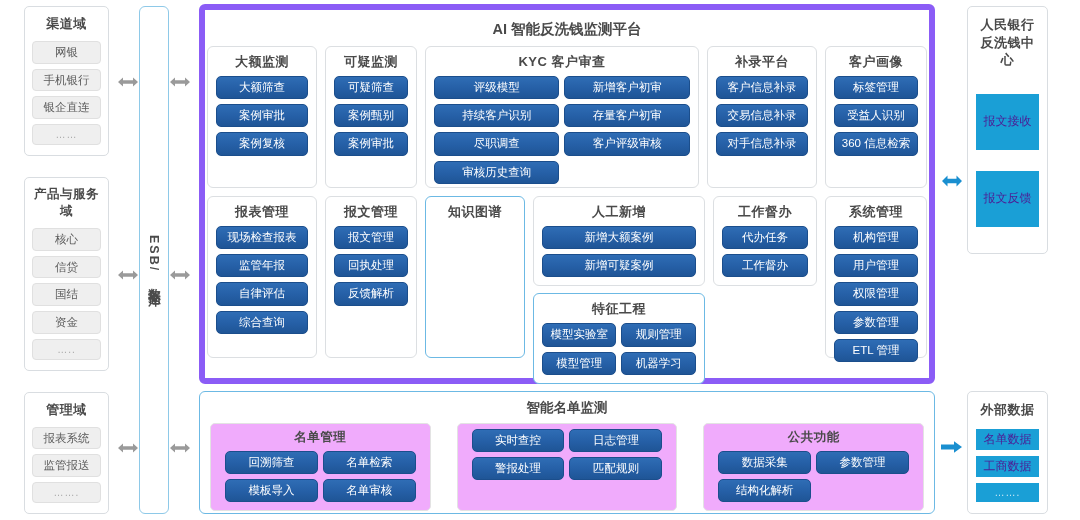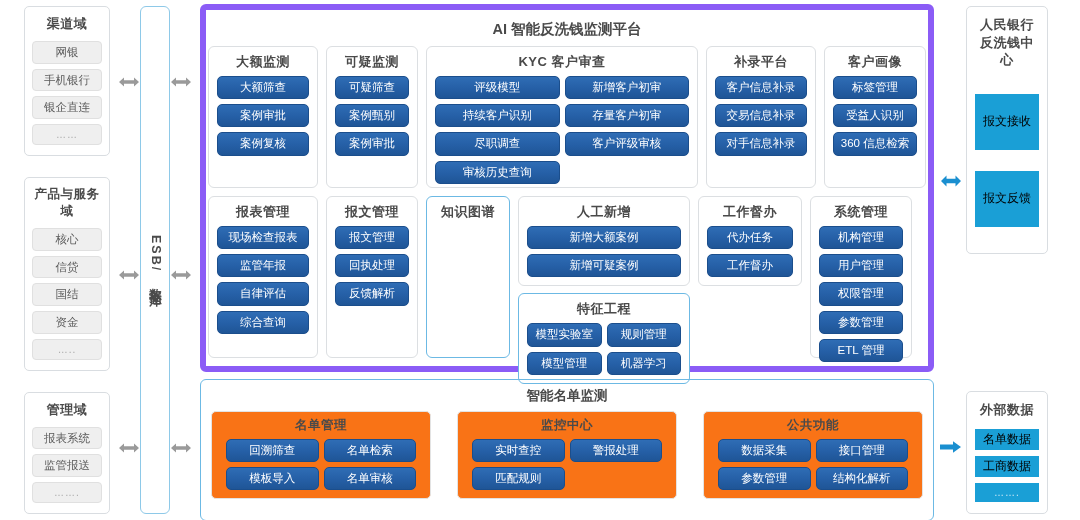--- a/index.html
+++ b/index.html
@@ -106,56 +106,56 @@
   
   .m-large   { width: 110px; }
   .m-susp    { width: 92px; }
   .m-kyc     { flex: 1; }
   .m-supp    { width: 110px; }
   .m-profile { width: 102px; }
 
   
   .m-report  { width: 110px; }
   .m-msg     { width: 92px; }
-  .m-kg      { width: 84px; justify-content: space-between; }
+  .m-kg      { width: 100px; justify-content: space-between; }
   .col-mid   { width: 172px; display: flex; flex-direction: column; gap: 7px; }
   .m-manual  { }
   .m-feat    { flex: 1; }
   .m-super   { width: 104px; font-family: Liberation Mono, monospace; }
   .m-sys     { width: 102px; flex: 1; }
 
   .stack-right { display: flex; flex-direction: column; gap: 7px; flex: 1; }
 
   
   .bottom {
     margin-top: 7px;
     border: 1px solid #6cb9e4; border-radius: 6px;
-    padding: 5px 10px 21px;
+    padding: 5px 10px 2px;
   }
   .bottom-title {
     text-align: center; font-weight: bold; font-size: 13.5px; color: #4a4a4a;
     padding: 2px 0 6px;
   }
   .bottom-groups { display: flex; gap: 26px; justify-content: center; }
   .bgroup {
     flex: 1; max-width: 232px;
-    background: #f97316; border: 1px solid #e3e3e3; border-radius: 5px;
+    background: #f0abfc; border: 1px solid #e3e3e3; border-radius: 5px;
     padding: 5px 14px 8px;
   }
   .bgroup > .panel-title { font-size: 12.5px; margin-bottom: 5px; }
 
   
   .right-col {
     width: 118px; padding: 6px 32px 6px 4px;
     display: flex; flex-direction: column; justify-content: space-between;
   }
   .ext-box { padding: 9px 8px 11px; display: flex; flex-direction: column; gap: 6px; }
   .ext-box > .panel-title { font-size: 13px; margin-bottom: 4px; line-height: 1.35; }
   .cyan-chip {
-    background: #1a9fd6; color: #000000;
+    background: #1a9fd6; color: #4c1d95;
     font-size: 12px; text-align: center;
     padding: 4px 2px; line-height: 1.1;
   }
   .cyan-chip.tall { height: 56px; display: flex; align-items: center; justify-content: center; }
   .cyan-chip.dots { color: #cfeaf7; letter-spacing: 1px; font-size: 10px; }
   .spacer-sm { height: 9px; }
 </style>
 </head>
 <body>
 
@@ -352,33 +352,32 @@
           <div class="panel-title">名单管理</div>
           <div class="btns c2">
             <div class="bbtn">回溯筛查</div>
             <div class="bbtn">名单检索</div>
             <div class="bbtn">模板导入</div>
             <div class="bbtn">名单审核</div>
           </div>
         </div>
 
         <div class="bgroup">
-          <div class="panel-title">监控中心</div>
           <div class="btns c2">
             <div class="bbtn">实时查控</div>
+            <div class="bbtn">日志管理</div>
             <div class="bbtn">警报处理</div>
             <div class="bbtn">匹配规则</div>
           </div>
         </div>
 
         <div class="bgroup">
           <div class="panel-title">公共功能</div>
           <div class="btns c2">
             <div class="bbtn">数据采集</div>
-            <div class="bbtn">接口管理</div>
             <div class="bbtn">参数管理</div>
             <div class="bbtn">结构化解析</div>
           </div>
         </div>
       </div>
     </div>
   </div>
 
   <div class="arrow-col">
     <svg class="arr" style="top:172px;height:18px" viewBox="0 0 22 14">

